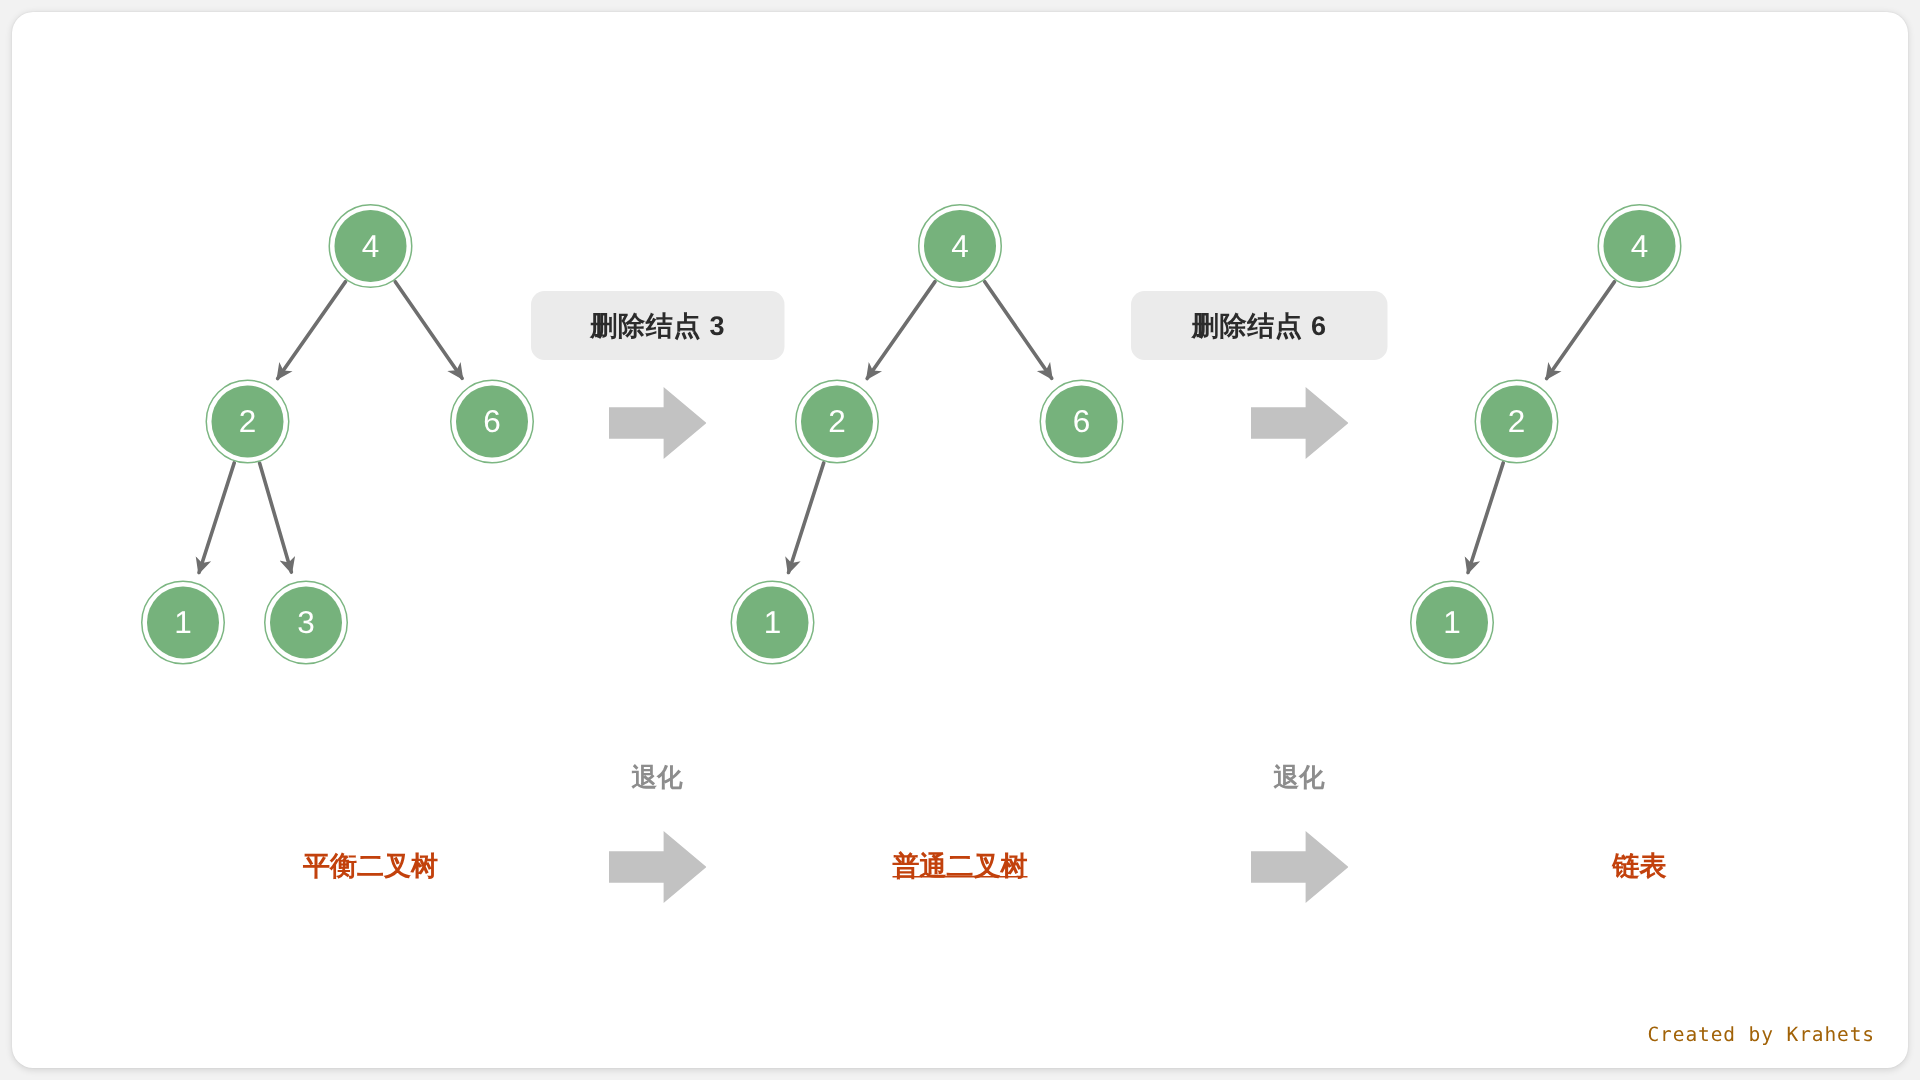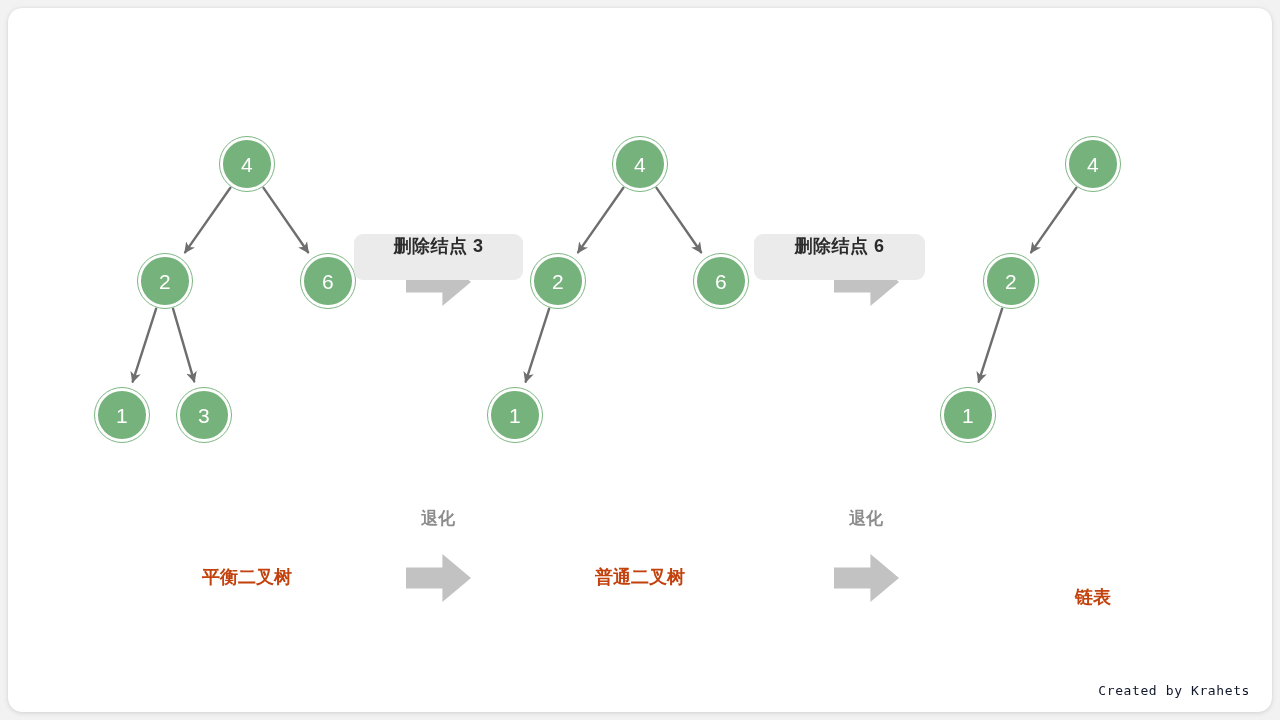--- a/index.html
+++ b/index.html
@@ -70,25 +70,25 @@
     clip-path: polygon(0% 28%, 56% 28%, 56% 0%, 100% 50%, 56% 100%, 56% 72%, 0% 72%);
   }
 
   
   .op-chip {
     position: absolute;
     height: 46px;
     background: #ebebeb;
     border-radius: 9px;
     display: flex;
+    align-items: center;
     justify-content: center;
     padding: 0 20px;
     box-sizing: border-box;
     white-space: nowrap;
-    margin-top: 40px;
   }
   .op-chip .op-text {
     font-size: 18px;
     font-weight: bold;
     color: #2b2b2b;
     letter-spacing: 0.5px;
   }
 
   
   .caption {
@@ -110,21 +110,21 @@
     text-align: center;
   }
 
   
   #watermark {
     position: absolute;
     right: 30px;
     bottom: 22px;
     font-family: "DejaVu Sans Mono", "Liberation Mono", monospace;
     font-size: 13px;
-    color: #0f172a;
+    color: #a16207;
     letter-spacing: 0.6px;
     white-space: nowrap;
     margin-left: 47px;
   }
 </style>
 </head>
 <body>
 
 <div id="stage">
   <div id="card"></div>
@@ -222,20 +222,20 @@
       <div class="op-chip" style="left: 354px; top: 194px; width: 169px;">
         <span class="op-text">删除结点  3</span>
       </div>
       <div class="op-chip" style="left: 754px; top: 194px; width: 171px;">
         <span class="op-text">删除结点  6</span>
       </div>
     </div>
 
   <div id="captions-layer">
       <div class="caption" style="left: 247px; top: 565px;">平衡二叉树</div>
-      <div class="caption" style="left: 640px; top: 565px;">普通二叉树</div>
-      <div class="caption" style="left: 1093px; top: 565px; margin-top: 20px;">链表</div>
+      <div class="caption" style="left: 640px; top: 565px; text-decoration: underline;">普通二叉树</div>
+      <div class="caption" style="left: 1093px; top: 565px;">链表</div>
       <div class="transition-label" style="left: 438px; top: 507px;">退化</div>
       <div class="transition-label" style="left: 866px; top: 507px;">退化</div>
     </div>
 
   <div id="watermark">Created by Krahets</div>
 </div>
 
 </body></html>

